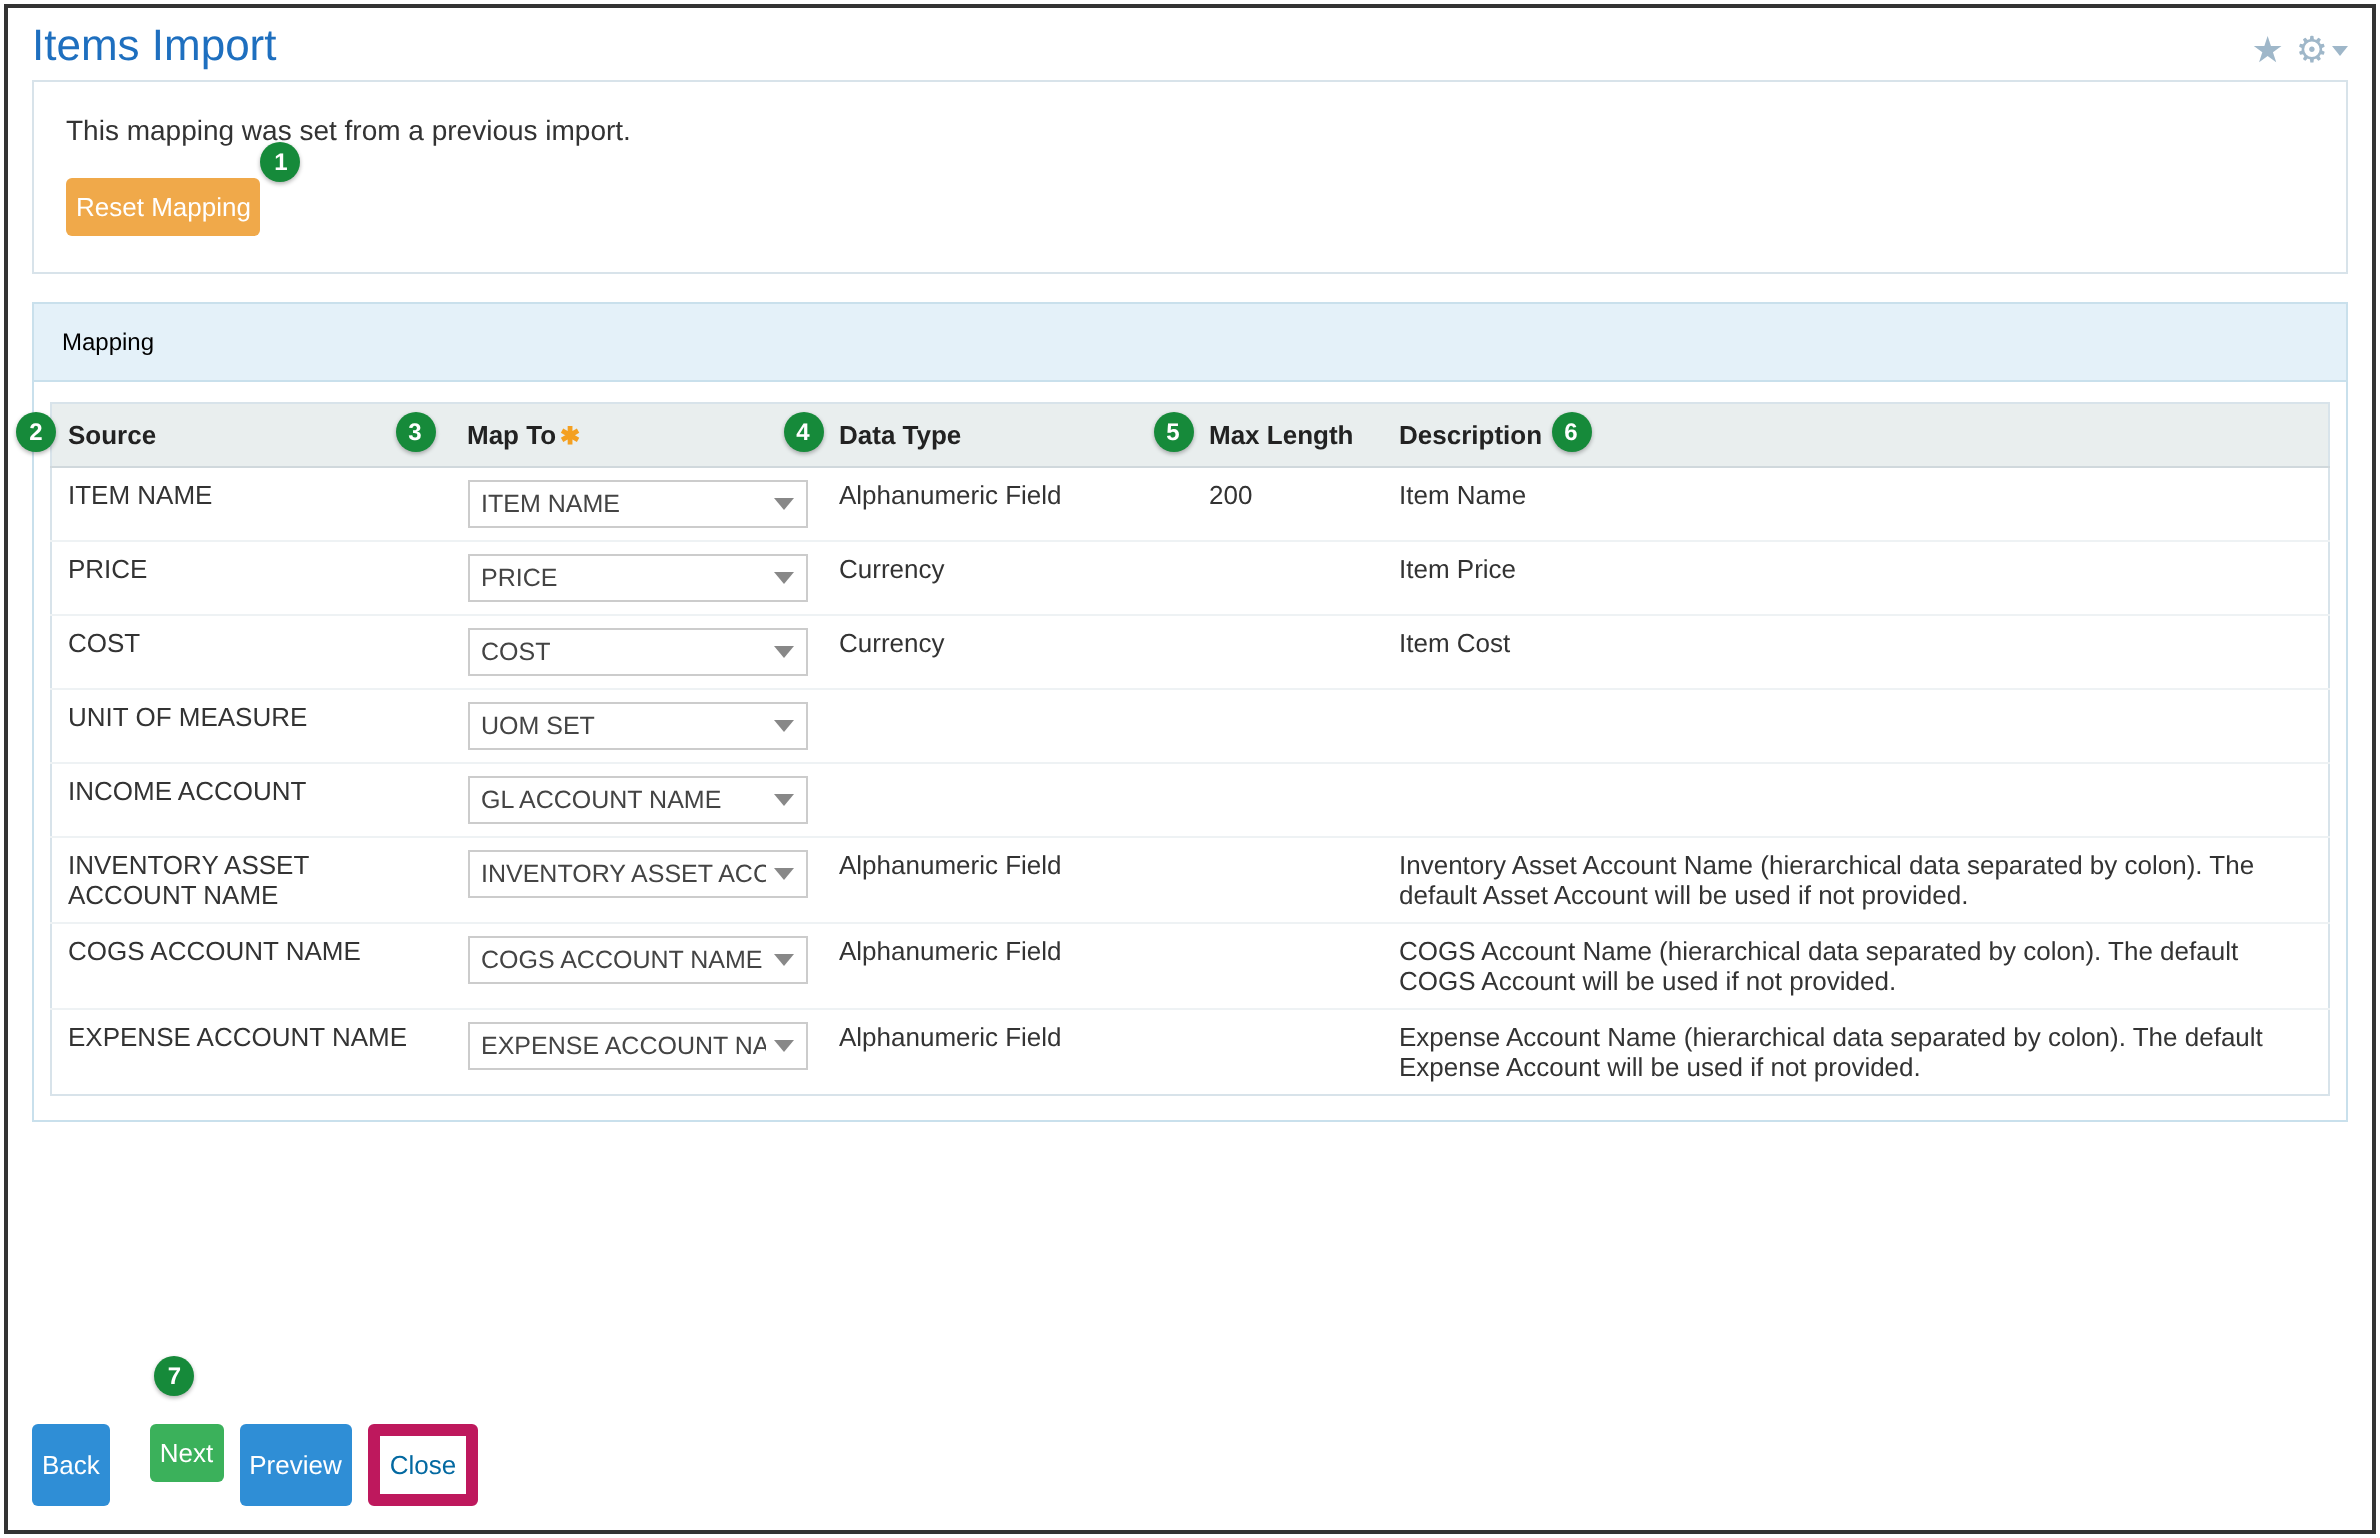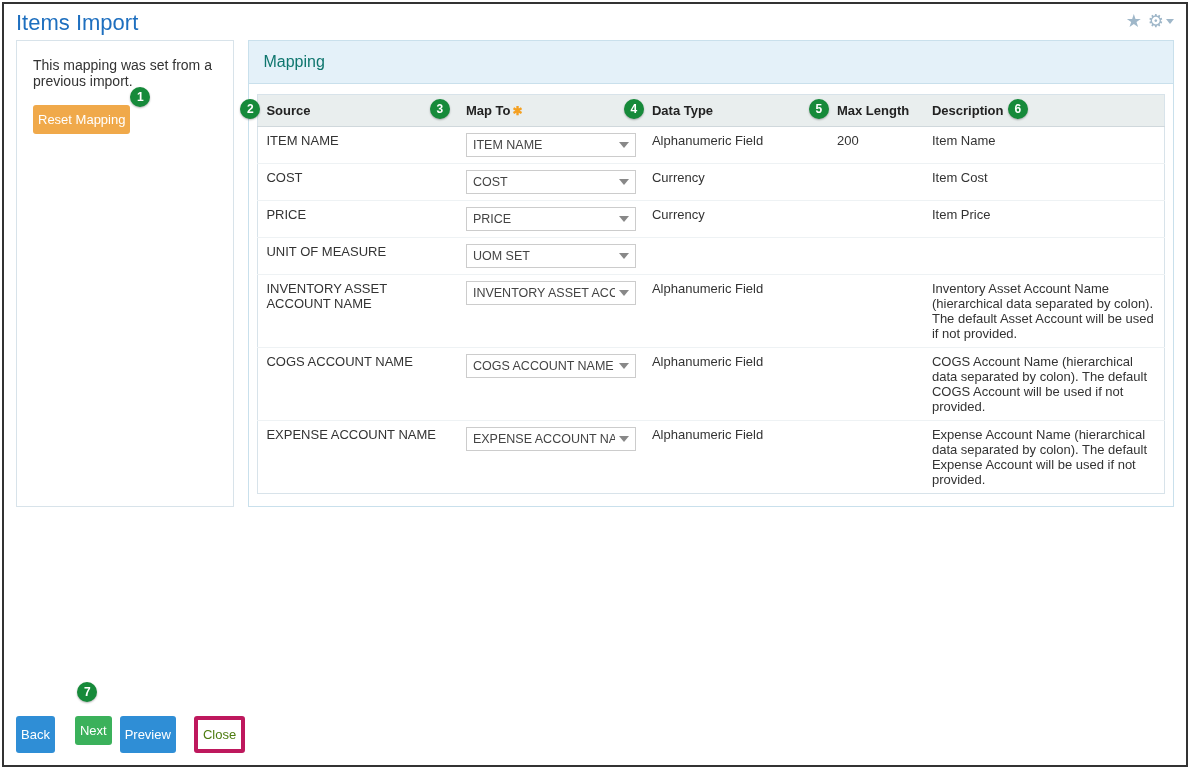--- a/index.html
+++ b/index.html
@@ -11,21 +11,21 @@
   .outer {
     border: 2px solid #333;
     width: 1186px;
     height: 765px;
     background: #fff;
     display: flex;
     flex-direction: column;
   }
   .header-row {
     display: flex;
-    align-items: flex-start;
+    align-items: flex-end;
     justify-content: space-between;
     padding: 6px 12px 4px 12px;
   }
   .page-title {
     color: #1e6fbf;
     font-size: 22px;
     font-weight: 400;
   }
   .header-icons {
     display: flex;
@@ -39,20 +39,21 @@
   .caret-down {
     width: 0; height: 0;
     border-left: 4px solid transparent;
     border-right: 4px solid transparent;
     border-top: 5px solid #9fb7c9;
   }
 
   .content {
     padding: 0 12px 12px 12px;
     display: flex;
+    flex-direction: column;
     gap: 14px;
   }
   .panel {
     border: 1px solid #d8e3ea;
     background: #fff;
     padding: 16px 16px 18px 16px;
   }
   .info-text {
     font-size: 14px;
     color: #333;
@@ -63,28 +64,28 @@
     padding: 7px 5px;
     font-size: 13px;
     border-radius: 3px;
     border: none;
     cursor: pointer;
     color: #fff;
   }
   .btn-orange { background: #f0a94a; }
   .btn-blue   { background: #2f8ed6; }
   .btn-green  { background: #3bb15b; margin-left: 12px; }
-  .btn-white  { background: #fff; color: #4d7c0f; border: 4px solid #be185d; margin-left: 10px; }
+  .btn-white  { background: #fff; color: #0369a1; border: 6px solid #be185d; }
 
   .mapping-head {
     border: 1px solid #c9e0ec;
     background: #e4f1f9;
     padding: 12px 14px;
-    color: #0f766e;
-    font-size: 16px;
+    color: #000000;
+    font-size: 12px;
   }
   .mapping-body {
     border: 1px solid #c9e0ec;
     border-top: none;
     background: #fff;
     padding: 10px 8px 12px 8px;
   }
 
   table.mapping {
     width: 100%;
@@ -232,48 +233,60 @@
                   <div class="select-box">
                     <span class="txt">ITEM NAME</span>
                     <span class="tri"></span>
                   </div>
                 </td>
                 <td class="col-dtype">Alphanumeric Field</td>
                 <td class="col-maxlen">200</td>
                 <td class="col-desc">Item Name</td>
               </tr>
               <tr>
+                <td class="col-source">PRICE</td>
+                <td class="col-mapto">
+                  <div class="select-box">
+                    <span class="txt">PRICE</span>
+                    <span class="tri"></span>
+                  </div>
+                </td>
+                <td class="col-dtype">Currency</td>
+                <td class="col-maxlen"></td>
+                <td class="col-desc">Item Price</td>
+              </tr>
+              <tr>
                 <td class="col-source">COST</td>
                 <td class="col-mapto">
                   <div class="select-box">
                     <span class="txt">COST</span>
                     <span class="tri"></span>
                   </div>
                 </td>
                 <td class="col-dtype">Currency</td>
                 <td class="col-maxlen"></td>
                 <td class="col-desc">Item Cost</td>
               </tr>
               <tr>
-                <td class="col-source">PRICE</td>
-                <td class="col-mapto">
-                  <div class="select-box">
-                    <span class="txt">PRICE</span>
-                    <span class="tri"></span>
-                  </div>
-                </td>
-                <td class="col-dtype">Currency</td>
-                <td class="col-maxlen"></td>
-                <td class="col-desc">Item Price</td>
-              </tr>
-              <tr>
                 <td class="col-source">UNIT OF MEASURE</td>
                 <td class="col-mapto">
                   <div class="select-box">
                     <span class="txt">UOM SET</span>
+                    <span class="tri"></span>
+                  </div>
+                </td>
+                <td class="col-dtype"></td>
+                <td class="col-maxlen"></td>
+                <td class="col-desc"></td>
+              </tr>
+              <tr>
+                <td class="col-source">INCOME ACCOUNT</td>
+                <td class="col-mapto">
+                  <div class="select-box">
+                    <span class="txt">GL ACCOUNT NAME</span>
                     <span class="tri"></span>
                   </div>
                 </td>
                 <td class="col-dtype"></td>
                 <td class="col-maxlen"></td>
                 <td class="col-desc"></td>
               </tr>
               <tr>
                 <td class="col-source">INVENTORY ASSET ACCOUNT NAME</td>
                 <td class="col-mapto">

